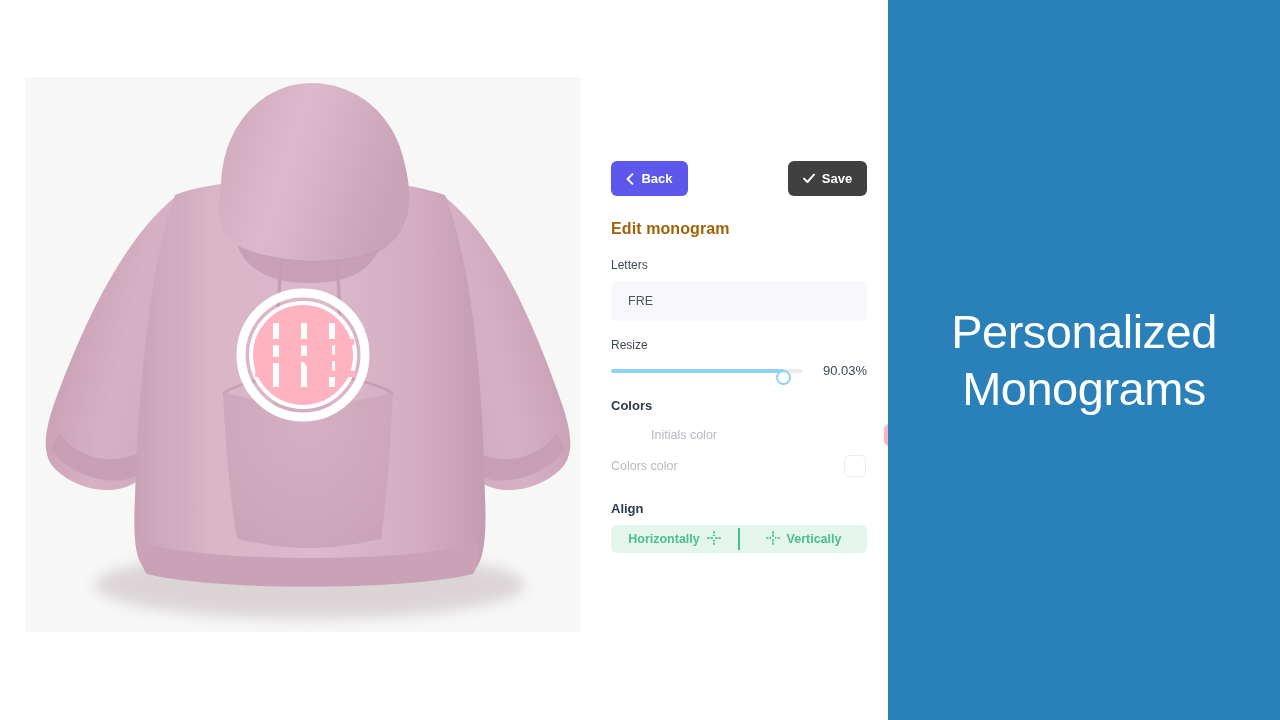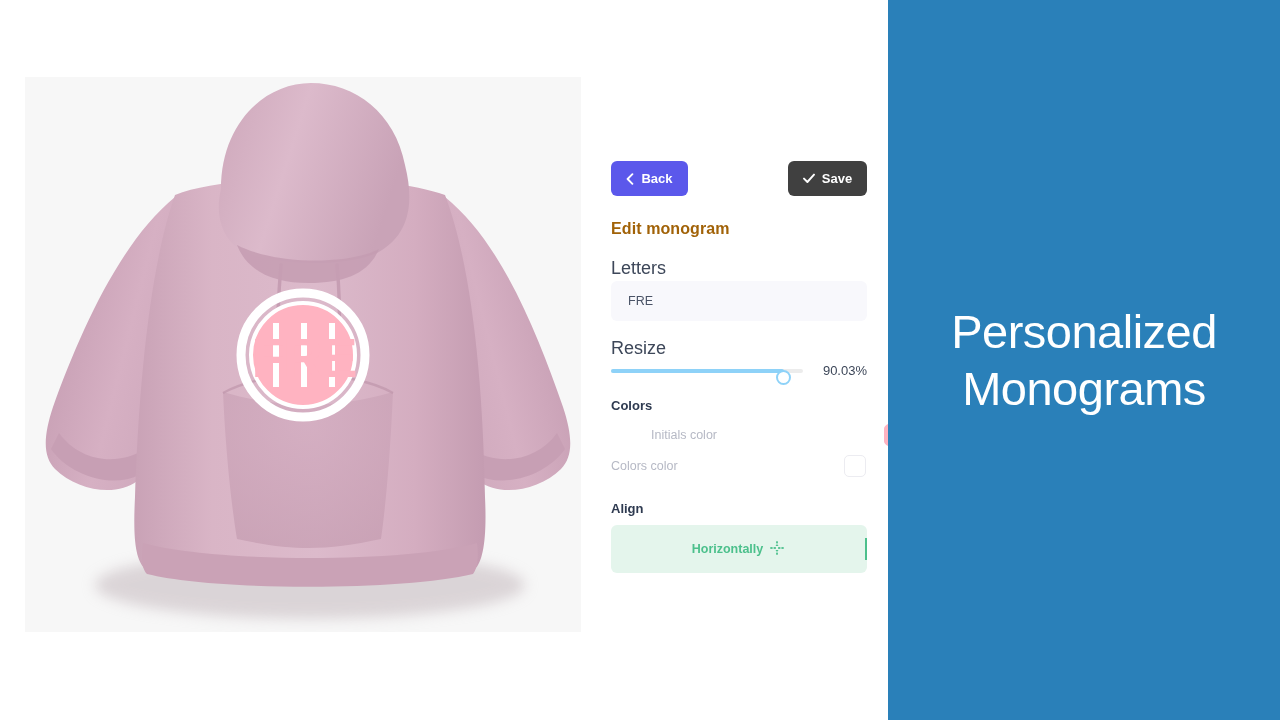--- a/index.html
+++ b/index.html
@@ -77,21 +77,21 @@
     left: 0;
     font-size: 16px;
     font-weight: bold;
     color: #a16207;
     letter-spacing: .1px;
   }
 
   .field-label {
     position: absolute;
     left: 0;
-    font-size: 18px;
+    font-size: 12px;
     color: #3d4759;
     font-weight: normal;
   }
 
   .group-label {
     position: absolute;
     left: 0;
     font-size: 13px;
     font-weight: bold;
     color: #2e3a50;
@@ -193,21 +193,21 @@
   #initials-swatch { background: #ffb3c1; border: 1px solid #ffb3c1; }
   #border-swatch  { background: #ffffff; border: 1px solid #ececf1; }
 
   #align-label { top: 501px; }
 
   #align-group {
     position: absolute;
     top: 525px;
     left: 0;
     width: 256px;
-    height: 48px;
+    height: 28px;
     background: #e4f5ec;
     border-radius: 6px;
     display: flex;
     overflow: hidden;
   }
 
   .align-btn {
     flex: 1 1 50%;
     background: transparent;
     border: none;
@@ -405,19 +405,36 @@
             <rect x="11.4" y="6.1" width="2.3" height="1.8"></rect>
             <path d="M7 3.1 L8.5 5.0 L5.5 5.0 Z"></path>
             <path d="M7 10.9 L5.5 9.0 L8.5 9.0 Z"></path>
           </g>
         </svg>
       </span>
     </button>
 
     <div id="align-divider"></div>
 
+    <button class="align-btn">
+      <span>
+        <svg width="14" height="14" viewBox="0 0 14 14">
+          <g fill="#4cc08c">
+            <rect x="0.3" y="6.1" width="2.1" height="1.8"></rect>
+            <rect x="11.6" y="6.1" width="2.1" height="1.8"></rect>
+            <rect x="6.1" y="0.3" width="1.8" height="2.3"></rect>
+            <rect x="6.1" y="3.6" width="1.8" height="2.3"></rect>
+            <rect x="6.1" y="8.1" width="1.8" height="2.3"></rect>
+            <rect x="6.1" y="11.4" width="1.8" height="2.3"></rect>
+            <path d="M3.1 7 L5.0 5.5 L5.0 8.5 Z"></path>
+            <path d="M10.9 7 L9.0 8.5 L9.0 5.5 Z"></path>
+          </g>
+        </svg>
+      </span>
+      <span>Vertically</span>
+    </button>
   </div>
 </div>
 
 <div id="banner-panel" style="background: rgb(42, 128, 185);">
   <div id="banner-title" style="color: rgb(255, 255, 255);">Personalized
 Monograms</div>
 </div>
 
 </body></html>

